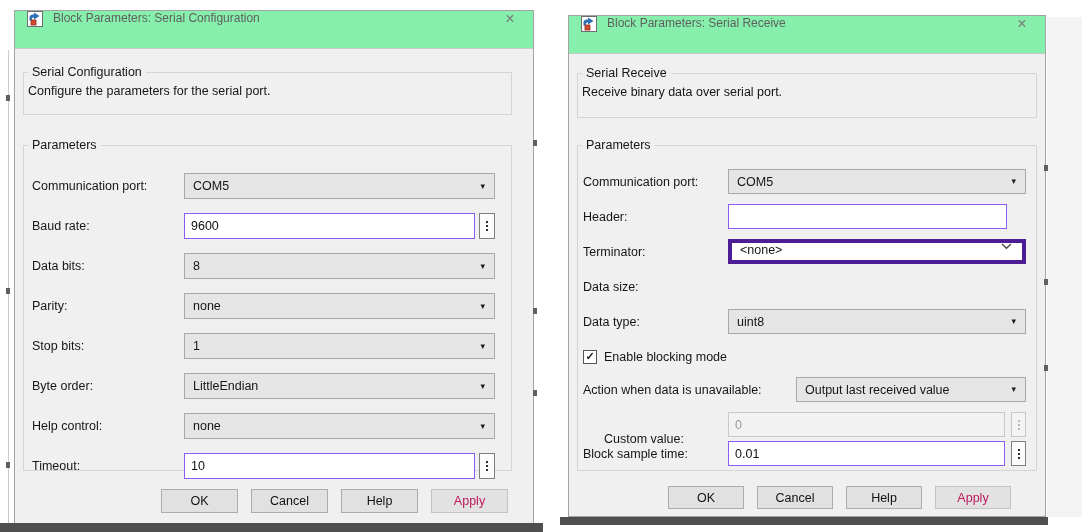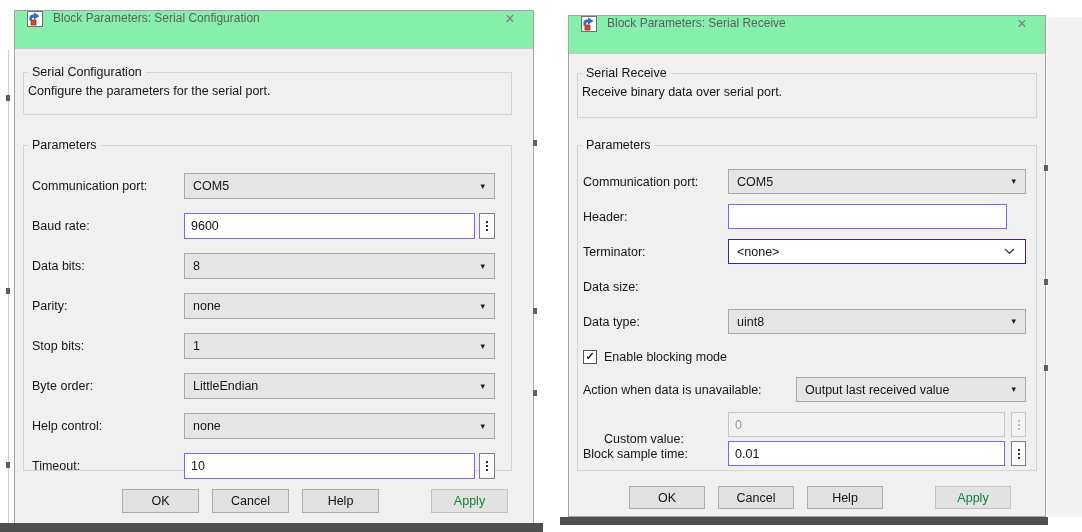--- a/index.html
+++ b/index.html
@@ -48,22 +48,22 @@
   .dlg-left  .ctrl { left:160px; width:311px; }
   .dlg-right .ctrl { left:150px; width:298px; }
   .dlg-right .ctrl.narrow { left:218px; width:230px; }
 
   
   .dd { width:100%; height:100%; background:#e5e5e5; border:1px solid #a8a8a8;
         display:flex; align-items:center; padding:0 9px 0 8px; font-size:12.5px; }
   .ddarr { margin-left:auto; font-size:9px; color:#1a1a1a; line-height:1; }
 
   
-  .combo { width:100%; height:100%; background:#ffffff; border:1px solid #4c1d95;
-           display:flex; align-items:center; padding:0 10px 0 8px; font-size:12.5px; }
+  .combo { width:100%; height:100%; background:#ffffff; border:4px solid #4c1d95;
+           display:flex; align-items:flex-start; padding:0 10px 0 8px; font-size:12.5px; }
   .combo svg { margin-left:auto; display:block; }
 
   
   .editwrap { display:flex; height:100%; align-items:stretch; }
   .editwrap input { border:1px solid #8b5cf6; background:#fff; padding:0 6px;
                     font-size:12.5px; font-family:inherit; color:#111; outline:none; }
   .dlg-left  .editwrap input { width:297px; }
   .dlg-right .editwrap input { width:279px; }
   .dlg-right .editwrap.full input { width:279px; }
   .spin { width:16px; margin-left:4px; border:1px solid #7f7f7f; background:#fbfbfb;
@@ -82,21 +82,21 @@
   .cblabel { position:absolute; left:26px; top:50%; transform:translateY(-50%);
              font-size:12.5px; white-space:nowrap; }
 
   
   .btnrow { position:absolute; display:flex; gap:13px; }
   .dlg-left  .btnrow { top:440px; right:25px; }
   .dlg-right .btnrow { top:432px; right:34px; }
   button.btn { width:77px; height:24px; background:#e1e1e1; border:1px solid #acacac;
                font-size:12.5px; font-family:inherit; color:#111; padding:0; }
   .dlg-right button.btn { width:76px; height:23px; }
-  button.btn.disabled { color:#15803d; background:#e2e2e2; border-color:#c3c3c3;margin-left:39px; }
+  button.btn.disabled { color:#be185d; background:#e2e2e2; border-color:#c3c3c3; }
 
   
   .strip-bl { position:absolute; left:0; top:523px; width:543px; height:9px; background:#4f4f4f; z-index:5; }
   .strip-br { position:absolute; left:560px; top:517px; width:488px; height:8px; background:#4f4f4f; z-index:5; }
   .rpanel   { position:absolute; left:1047px; top:17px; width:35px; height:500px; background:#f3f3f3; }
   .vline-left { position:absolute; left:8px; top:50px; width:1px; height:473px; background:#cccccc; }
   .tick { position:absolute; width:4px; height:6px; background:#5f5f5f; z-index:6; }
 </style>
 </head>
 <body>

